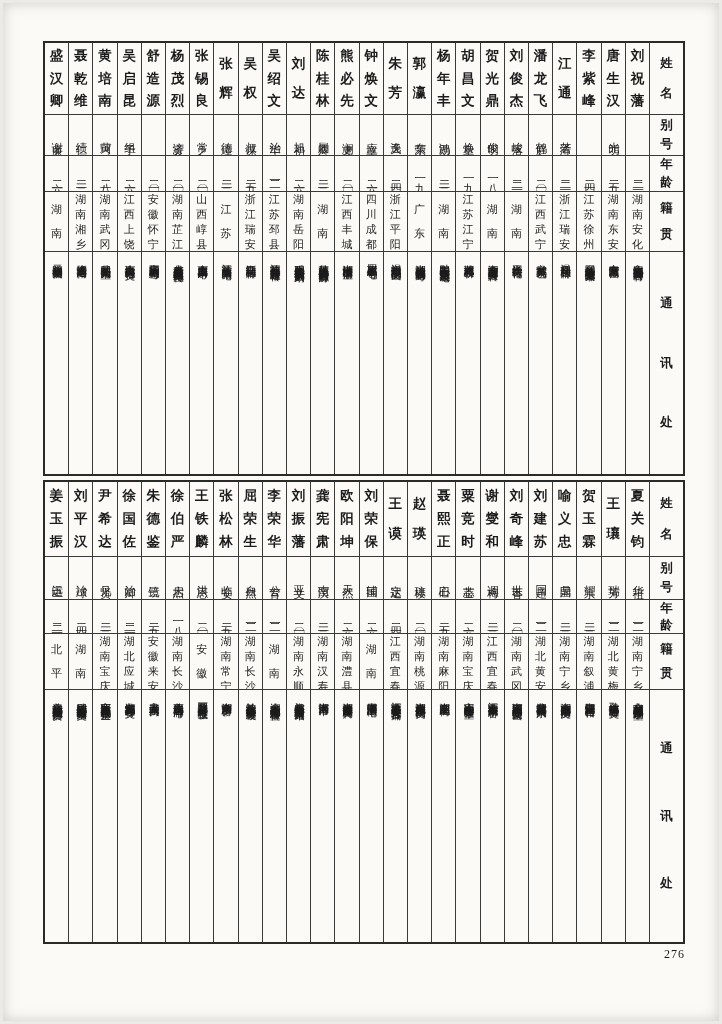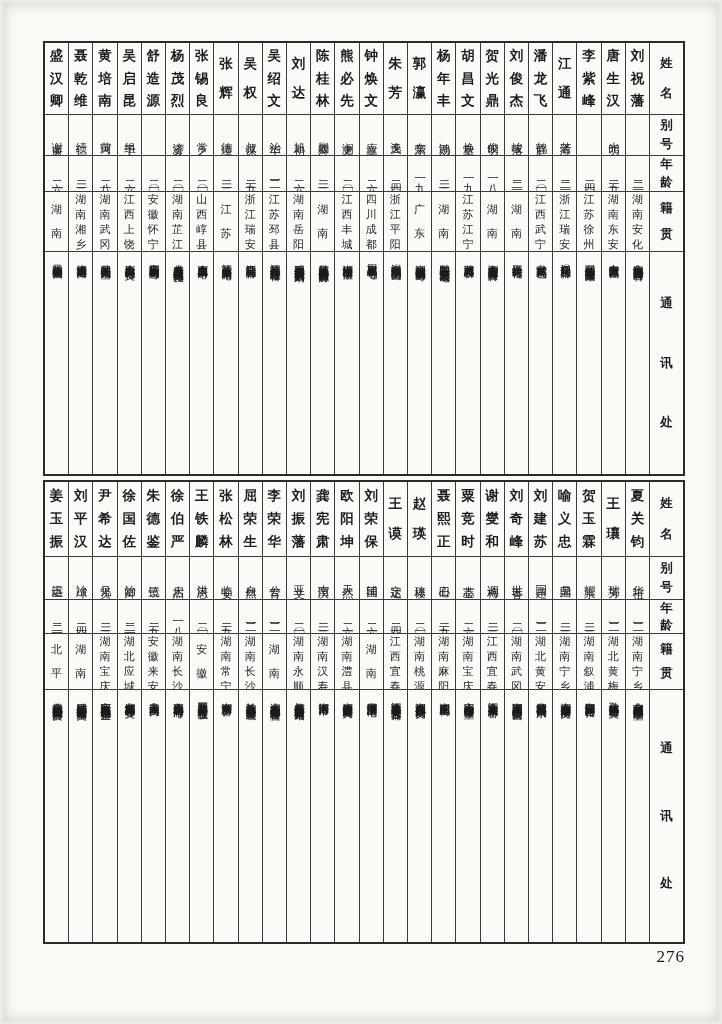--- a/index.html
+++ b/index.html
@@ -56,21 +56,21 @@
   .charstack{
     display:flex;flex-direction:column;justify-content:space-evenly;
     align-items:center;height:100%;width:100%;
   }
   .r-name .charstack{font-size:13.5px;font-weight:bold;}
   .r-origin .charstack{font-size:11px;}
   .header-col .charstack{font-size:12.5px;font-weight:600;}
   .header-col .cell{background:#fbfaf7;}
   .page-number{
     position:absolute;right:34px;top:944px;
-    font-size:17px;letter-spacing:1px;
+    font-size:12px;letter-spacing:1px;
     font-family:"Liberation Serif","DejaVu Serif",serif;
   }
 </style>
 </head>
 <body>
 
 <div class="sheet">
   <div id="t0" class="dir-table">
       <div class="col header-col">
         <div class="cell r-name">

